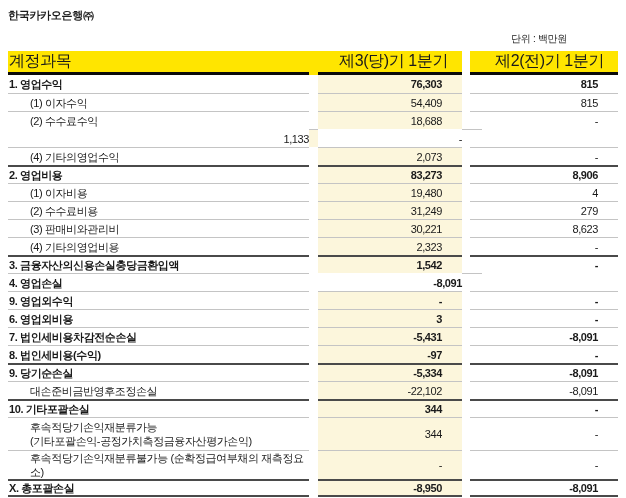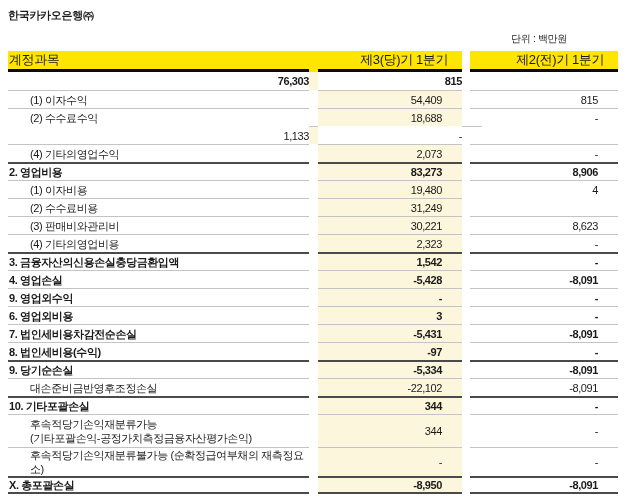--- a/index.html
+++ b/index.html
@@ -21,21 +21,21 @@
   .company{font-size:11px;font-weight:bold;letter-spacing:-0.3px;}
   .unit{font-size:10px;text-align:right;padding-right:5px;margin-top:9px;letter-spacing:-0.3px;}
   .table{margin-top:5px;width:610px;}
   .grid-row{
     display:grid;
     grid-template-columns:301px 9px 144px 8px 148px;
     align-items:stretch;
   }
   .c{display:flex;align-items:center;min-height:18px;font-size:11px;letter-spacing:-0.4px;}
   
-  .hrow .c{background:var(--header-bg);border-bottom:3px solid var(--headline);min-height:16px;font-size:13px;}
+  .hrow .c{background:var(--header-bg);border-bottom:3px solid var(--headline);min-height:16px;font-size:16px;}
   .hrow .sp1{background:var(--header-bg);border-bottom:none;}
   .hrow .sp2{background:#ffffff;border-bottom:none;}
   .hrow .h-label{padding-left:1px;}
   .h-val{justify-content:flex-end;padding-right:14px;}
   
   .c-label{padding-left:1px;padding-right:4px;line-height:14px;}
   .c-label .lbl2{font-weight:normal;}
   .row-indent .c-label{padding-left:22px;}
   .row-bold .c-label,.row-bold .c-val{font-weight:bold;}
   .c-val{justify-content:flex-end;padding-right:20px;font-size:11px;}
@@ -58,20 +58,25 @@
   <div class="table">
     <div class="grid-row hrow">
       <div class="c h-label">계정과목</div>
       <div class="c sp1"></div>
       <div class="c h-val">제3(당)기 1분기</div>
       <div class="c sp2"></div>
       <div class="c h-val">제2(전)기 1분기</div>
     </div>
     <div id="rows-host">
         <div class="grid-row row-bold">
+    <div class="c c-label">
+            <div class="lines">
+              <span class="lbl1">1. 영업수익</span>
+            </div>
+          </div>
     <div class="c sp"></div>
     <div class="c c-val c-v1">76,303</div>
     <div class="c sp"></div>
     <div class="c c-val c-v2">815</div>
   </div>
         <div class="grid-row row-indent t-thin">
     <div class="c c-label">
             <div class="lines">
               <span class="lbl1">(1) 이자수익</span>
             </div>
@@ -133,20 +138,21 @@
   </div>
         <div class="grid-row row-indent t-thin">
     <div class="c c-label">
             <div class="lines">
               <span class="lbl1">(2) 수수료비용</span>
             </div>
           </div>
     <div class="c sp"></div>
     <div class="c c-val c-v1">31,249</div>
     <div class="c sp"></div>
+    <div class="c c-val c-v2">279</div>
   </div>
         <div class="grid-row row-indent t-thin">
     <div class="c c-label">
             <div class="lines">
               <span class="lbl1">(3) 판매비와관리비</span>
             </div>
           </div>
     <div class="c sp"></div>
     <div class="c c-val c-v1">30,221</div>
     <div class="c sp"></div>
@@ -174,21 +180,20 @@
     <div class="c sp"></div>
     <div class="c c-val c-v2">-</div>
   </div>
         <div class="grid-row row-bold t-thin">
     <div class="c c-label">
             <div class="lines">
               <span class="lbl1">4. 영업손실</span>
             </div>
           </div>
     <div class="c sp"></div>
-    <div class="c c-val c-v1">-5,428</div>
     <div class="c sp"></div>
     <div class="c c-val c-v2">-8,091</div>
   </div>
         <div class="grid-row row-bold t-thin">
     <div class="c c-label">
             <div class="lines">
               <span class="lbl1">9. 영업외수익</span>
             </div>
           </div>
     <div class="c sp"></div>

